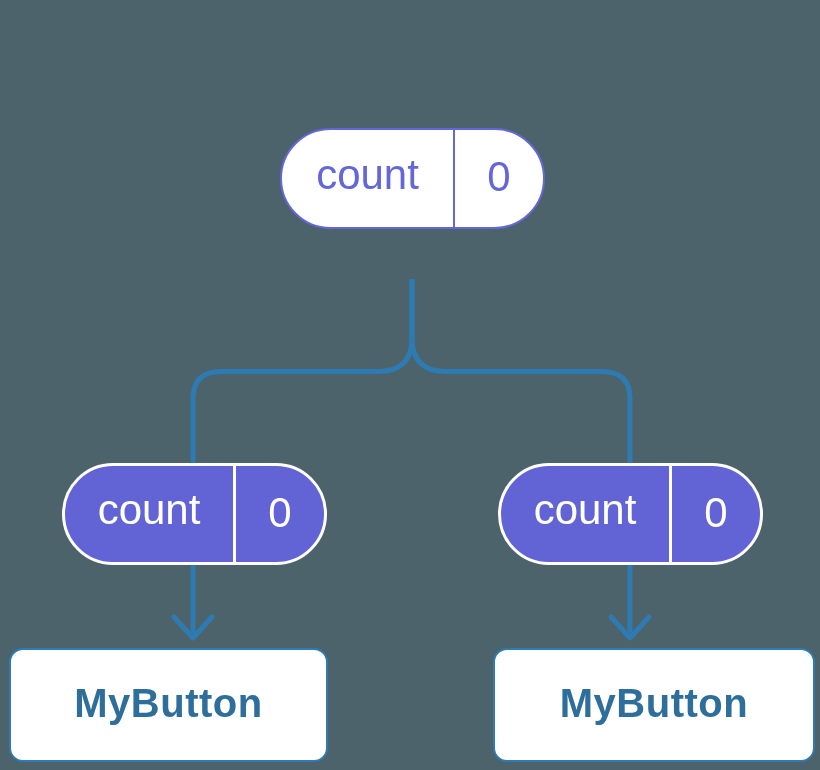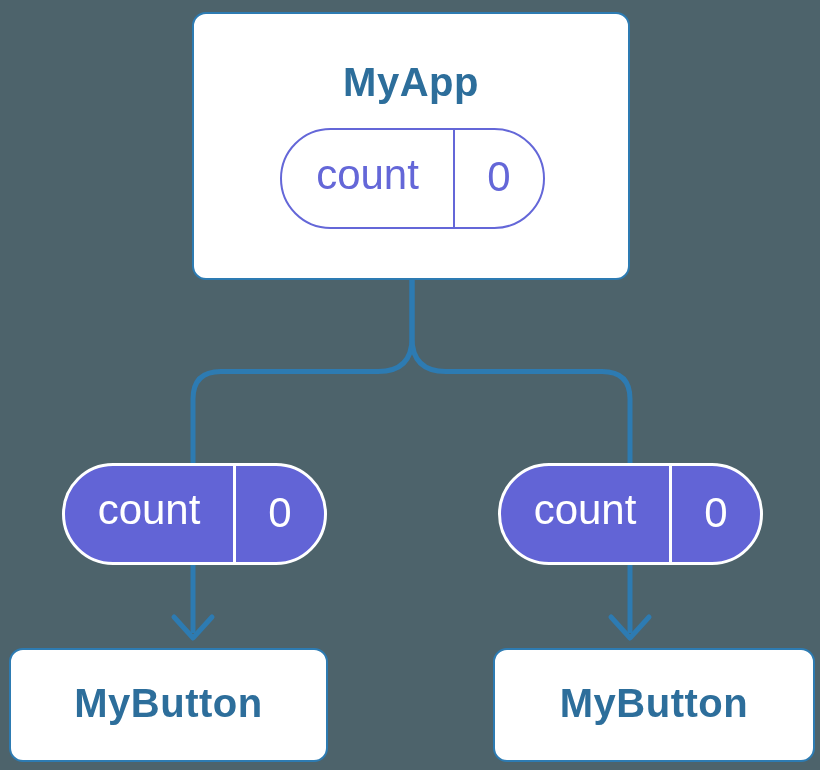--- a/index.html
+++ b/index.html
@@ -120,23 +120,20 @@
 
   <svg class="edges-layer" width="820" height="770" viewBox="0 0 820 770">
     <path class="edge" d="M412 279 V338 Q412 371.5 378 371.5 H221 Q193 371.5 193 399 V464"></path>
     <path class="edge" d="M412 279 V338 Q412 371.5 446 371.5 H602 Q630 371.5 630 399 V464"></path>
     <path class="edge" d="M193 564 V633"></path>
     <polyline class="arrowhead" points="174,617 193,638 212,617"></polyline>
     <path class="edge" d="M630 564 V633"></path>
     <polyline class="arrowhead" points="611,617 630,638 649,617"></polyline>
   </svg>
 
-  <div class="node node-root">
-    <div class="node-title">MyApp</div>
-  </div>
 
   <div class="pill pill-outline">
     <div class="pill-name">count</div>
     <div class="pill-divider"></div>
     <div class="pill-value">0</div>
   </div>
 
   <div class="pill pill-filled pill-filled-left">
     <div class="pill-name">count</div>
     <div class="pill-divider"></div>

